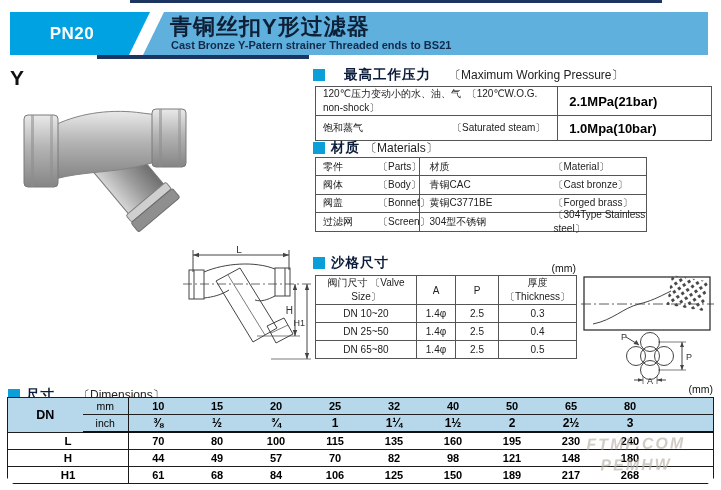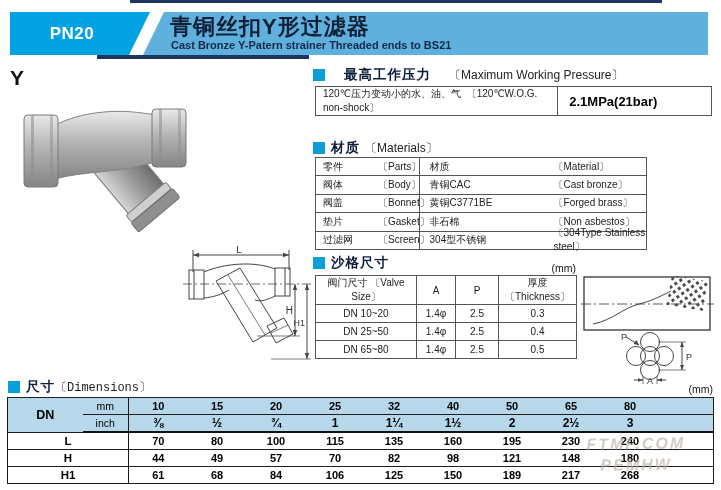--- a/index.html
+++ b/index.html
@@ -1,17 +1,17 @@
 <!DOCTYPE html>
 <html><head>
 <meta charset="utf-8">
 <style>
   html,body{margin:0;padding:0;background:#ffffff;}
   body{font-family:"Liberation Sans","DejaVu Sans",sans-serif;-webkit-font-smoothing:antialiased;}
-  #page{position:relative;width:721px;height:490px;background:#fff;overflow:hidden;}
+  #page{position:relative;width:721px;height:490px;background:#fff;overflow:hidden;border-radius:32px;}
 
   
   .top-strip{position:absolute;left:130px;top:0;width:532px;height:3px;background:#1c3561;}
   .hdr-shadow{position:absolute;left:97px;top:55px;width:212px;height:4px;background:#1c3561;}
   .hdr-cyan{position:absolute;left:10px;top:12px;width:140px;height:43px;background:#00a2e2;
     clip-path:polygon(0 0,100% 0,calc(100% - 21px) 100%,0 100%);
     display:flex;align-items:center;justify-content:center;}
   .hdr-cyan span{color:#fff;font-weight:bold;font-size:17px;letter-spacing:.5px;padding-right:16px;}
   .hdr-banner{position:absolute;left:143px;top:12px;width:565px;height:43px;background:#5fb0dd;
     clip-path:polygon(21px 0,100% 0,100% 100%,0 100%);color:#0d2038;}
@@ -167,20 +167,27 @@
         <col style="width:154px">
       </colgroup>
     <tbody>
         <tr>
       <td>
         <span>120℃压力变动小的水、油、气</span>
         <span style="margin-left:3px;">〔120℃W.O.G. non-shock〕</span>
       </td>
       <td class="val">2.1MPa(21bar)</td>
     </tr>
+    <tr>
+      <td>
+        <span>饱和蒸气</span>
+        <span class="en2">〔Saturated steam〕</span>
+      </td>
+      <td class="val">1.0Mpa(10bar)</td>
+    </tr>
   </tbody>
     </table>
 
   <div class="sec" style="left:313px;top:139px;">
     <span class="sq"></span>
     <span class="cn">材质</span>
     <span class="en">〔Materials〕</span>
   </div>
   <table class="gtab t2">
     <colgroup>
@@ -192,24 +199,20 @@
       <td><span>零件</span><span class="en">〔Parts〕</span></td>
       <td style="padding-left:10px;"><span>材质</span><span class="en-b">〔Material〕</span></td>
     </tr>
     <tr>
       <td><span>阀体</span><span class="en">〔Body〕</span></td>
       <td style="padding-left:10px;"><span>青铜CAC</span><span class="en-b">〔Cast bronze〕</span></td>
     </tr>
     <tr>
       <td><span>阀盖</span><span class="en">〔Bonnet〕</span></td>
       <td style="padding-left:10px;"><span>黄铜C3771BE</span><span class="en-b">〔Forged brass〕</span></td>
-    </tr>
-    <tr>
-      <td><span>垫片</span><span class="en">〔Gasket〕</span></td>
-      <td style="padding-left:10px;"><span>非石棉</span><span class="en-b">〔Non asbestos〕</span></td>
     </tr>
     <tr>
       <td><span>过滤网</span><span class="en">〔Screen〕</span></td>
       <td style="padding-left:10px;margin-left:48px;"><span>304型不锈钢</span><span class="en-b">〔304Type Stainless steel〕</span></td>
     </tr>
   </tbody>
     </table>
 
   <div class="sec" style="left:313px;top:254px;justify-content:flex-end;">
     <span class="sq"></span>
@@ -280,24 +283,24 @@
         <line x1="59" y1="46" x2="59" y2="54" stroke-width=".7"></line>
       <line x1="36" y1="50" x2="45" y2="50"></line>
         <line x1="59" y1="50" x2="68" y2="50"></line>
       <path d="M45 50 l-5 -1.8 v3.6 z M59 50 l5 -1.8 v3.6 z" fill="#444" stroke="none"></path>
     </g>
     <text x="23" y="10" font-size="9" fill="#333">P</text>
     <text x="88" y="30" font-size="9" fill="#333">P</text>
     <text x="49" y="54" font-size="9" fill="#333">A</text>
   </svg>
 
-  <div class="sec" style="left:8px;top:378px;font-family:Liberation Mono, monospace;">
+  <div class="sec" style="left:8px;top:386px;">
     <span class="sq"></span>
     <span class="cn">尺寸</span>
-    <span class="en" style="margin-left:0;">〔Dimensions〕</span>
+    <span class="en" style="margin-left:23px;">〔Dimensions〕</span>
   </div>
   <div class="unit" style="left:678px;top:383px;width:35px;text-align:right;">(mm)</div>
 
   <table class="t4">
     <colgroup>
       <col style="width:75px">
         <col style="width:46px">
       <col style="width:59px">
         <col style="width:59px">
         <col style="width:59px">

